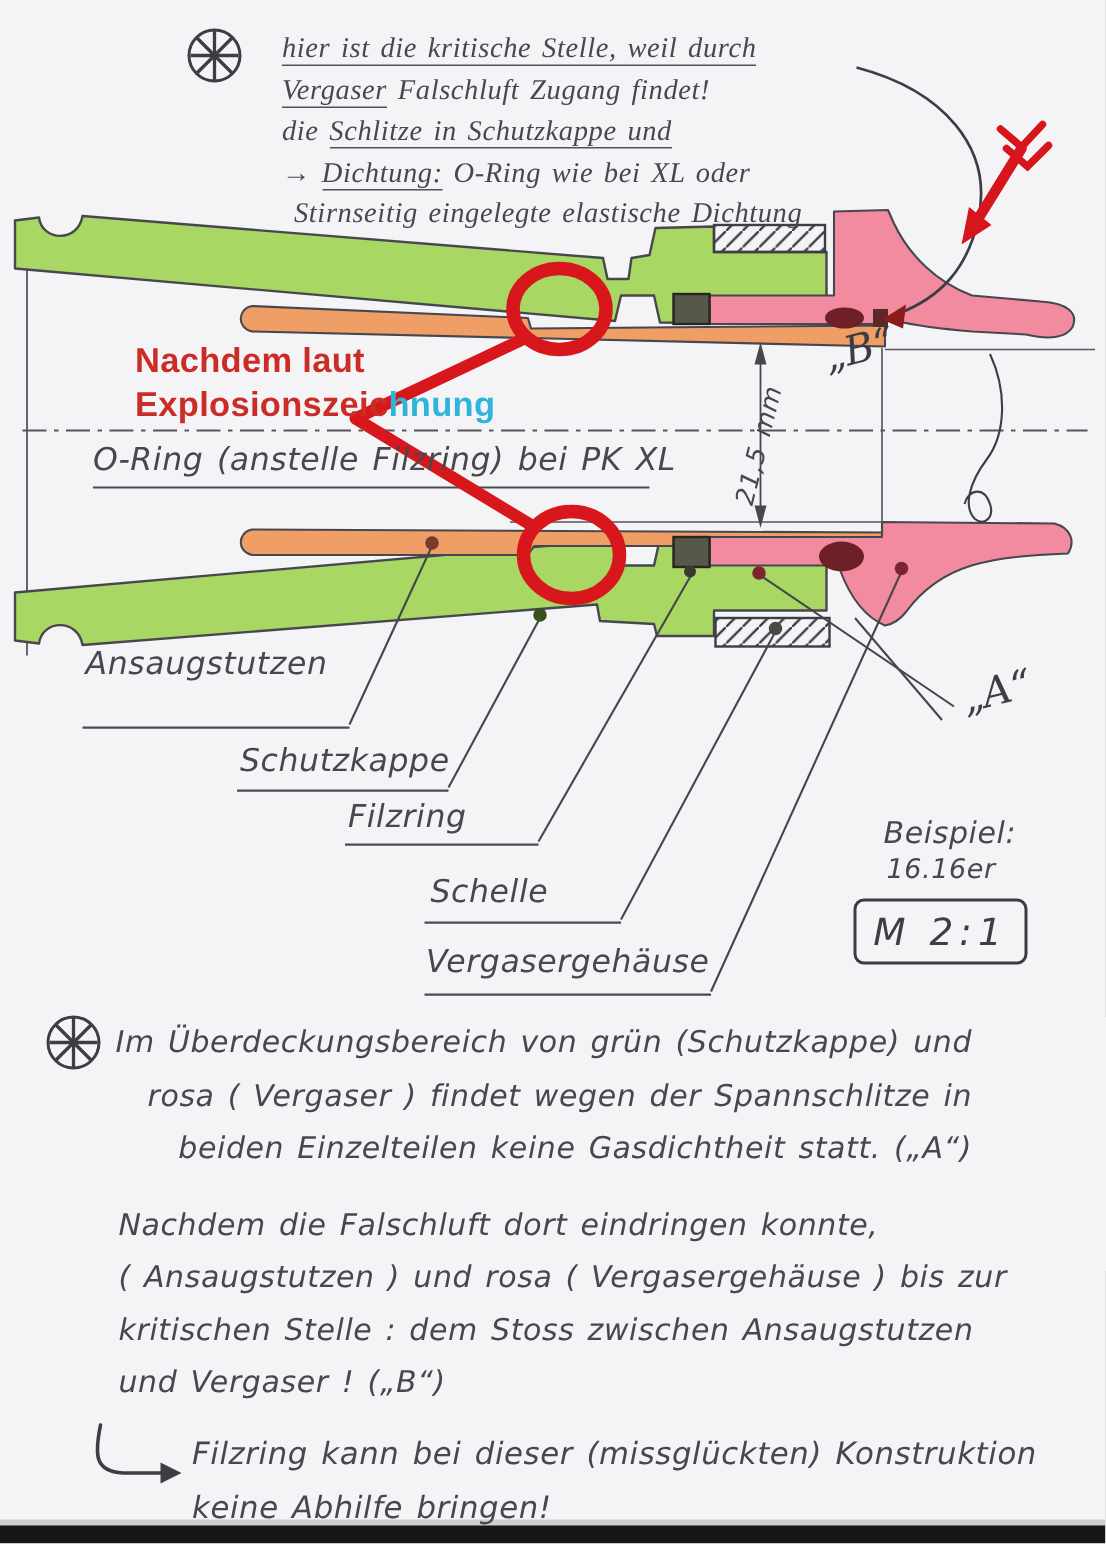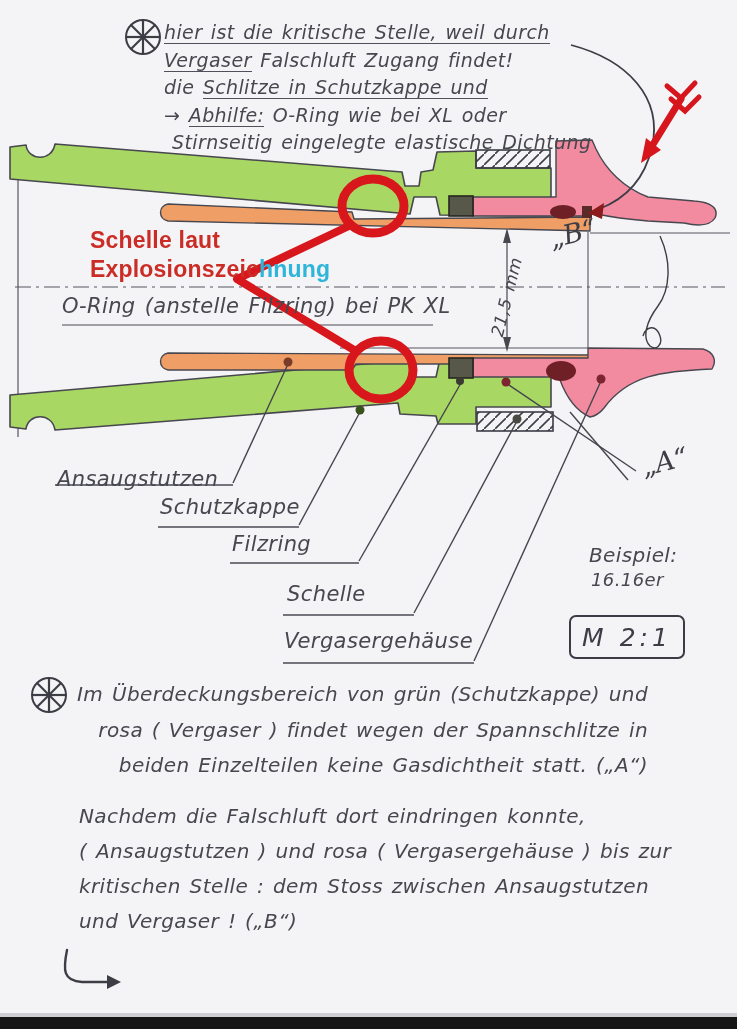--- a/index.html
+++ b/index.html
@@ -24,21 +24,21 @@
     font-weight:bold; font-size:23px; letter-spacing:0.2px; font-style:normal;
   }
   .red-t   { color:#cb2d26; }
   .cyan-t  { color:#2fb5da; }
   .pointAB { font-family:"DejaVu Serif", serif; font-style:italic; font-size:27px; color:#3d3d46; }
   .rot { display:inline-block; transform-origin:0 0; }
   .mbox {
     position:absolute; left:569px; top:599px; width:112px; height:40px;
     border:2.2px solid #3b3b45; border-radius:7px;
     display:flex; align-items:center; justify-content:center;
-    font-size:25px; letter-spacing:4px; font-style:italic; color:#3d3d46;margin-top:16px;
+    font-size:25px; letter-spacing:4px; font-style:italic; color:#3d3d46;
   }
 </style>
 </head>
 <body>
 
 <div class="page">
 
   <svg class="layer" width="737" height="1029" viewBox="0 0 737 1029">
     <defs>
       <pattern id="hatch" patternUnits="userSpaceOnUse" width="11" height="11">
@@ -146,45 +146,45 @@
 
     <g>
       <path d="M 67,950 C 63,970 63,981 82,982 L 110,982" fill="none" stroke="#3d3d46" stroke-width="2.4" stroke-linecap="round"></path>
       <polygon points="121,982 107,975 107,989" fill="#3d3d46"></polygon>
     </g>
 
     <rect x="0" y="1013" width="737" height="5" fill="#b5b5ba" opacity="0.6"></rect>
     <rect x="0" y="1017" width="737" height="12" fill="#161616"></rect>
   </svg>
 
-  <div class="txt hand note-block" style="left:164px; top:19px;">
+  <div class="txt hand note-block" style="left:188px; top:19px;font-family:Liberation Serif, serif;">
     <div><span class="u">hier ist die kritische Stelle, weil durch</span></div>
     <div><span class="u">Vergaser</span><span> Falschluft Zugang findet!</span></div>
     <div><span>die </span><span class="u">Schlitze in Schutzkappe und</span></div>
-    <div><span>→ </span><span class="u">Abhilfe:</span><span> O-Ring wie bei XL oder</span></div>
+    <div><span>→ </span><span class="u">Dichtung:</span><span> O-Ring wie bei XL oder</span></div>
     <div style="padding-left:8px;text-align:center;">Stirnseitig eingelegte elastische Dichtung</div>
   </div>
 
-  <div class="txt digital red-t" style="left:90px; top:227px;">Schelle laut</div>
+  <div class="txt digital red-t" style="left:90px; top:227px;">Nachdem laut</div>
   <div class="txt digital" style="left:90px; top:256px;"><span class="red-t">Explosionszeic</span><span class="cyan-t">hnung</span></div>
 
   <div class="txt hand" style="left:62px; top:294px; font-size:21px;">O-Ring (anstelle Filzring) bei PK XL</div>
 
   <div class="txt" style="left:487px; top:334px;">
     <span class="rot hand" style="transform:rotate(-76deg); font-size:17px;">21,5 mm</span>
   </div>
 
   <div class="txt" style="left:546px; top:224px;">
     <span class="rot pointAB" style="transform:rotate(-14deg);">„B“</span>
   </div>
   <div class="txt" style="left:638px; top:452px;">
     <span class="rot pointAB" style="transform:rotate(-14deg);">„A“</span>
   </div>
 
-  <div class="txt hand label" style="left:57px;  top:467px;">Ansaugstutzen</div>
+  <div class="txt hand label" style="left:57px;  top:430px;">Ansaugstutzen</div>
   <div class="txt hand label" style="left:160px; top:495px;">Schutzkappe</div>
   <div class="txt hand label" style="left:232px; top:532px;">Filzring</div>
   <div class="txt hand label" style="left:287px; top:582px;">Schelle</div>
   <div class="txt hand label" style="left:284px; top:629px;">Vergasergehäuse</div>
 
   <div class="txt hand" style="left:589px; top:543px; font-size:20px;">Beispiel:</div>
   <div class="txt hand" style="left:591px; top:569px; font-size:18px;">16.16er</div>
   <div class="mbox">
       <span>M 2:1</span>
     </div>
@@ -195,14 +195,18 @@
     <div>beiden Einzelteilen keine Gasdichtheit statt. („A“)</div>
   </div>
 
   <div class="txt hand para" style="left:79px; top:799px; line-height:35px;">
     <div>Nachdem die Falschluft dort eindringen konnte,</div>
     <div>( Ansaugstutzen ) und rosa ( Vergasergehäuse ) bis zur</div>
     <div>kritischen Stelle : dem Stoss zwischen Ansaugstutzen</div>
     <div>und Vergaser ! („B“)</div>
   </div>
 
+  <div class="txt hand para" style="left:128px; top:951px; font-size:20.5px; line-height:36px;">
+    <div>Filzring kann bei dieser (missglückten) Konstruktion</div>
+    <div>keine Abhilfe bringen!</div>
+  </div>
 
 </div>
 
 </body></html>

